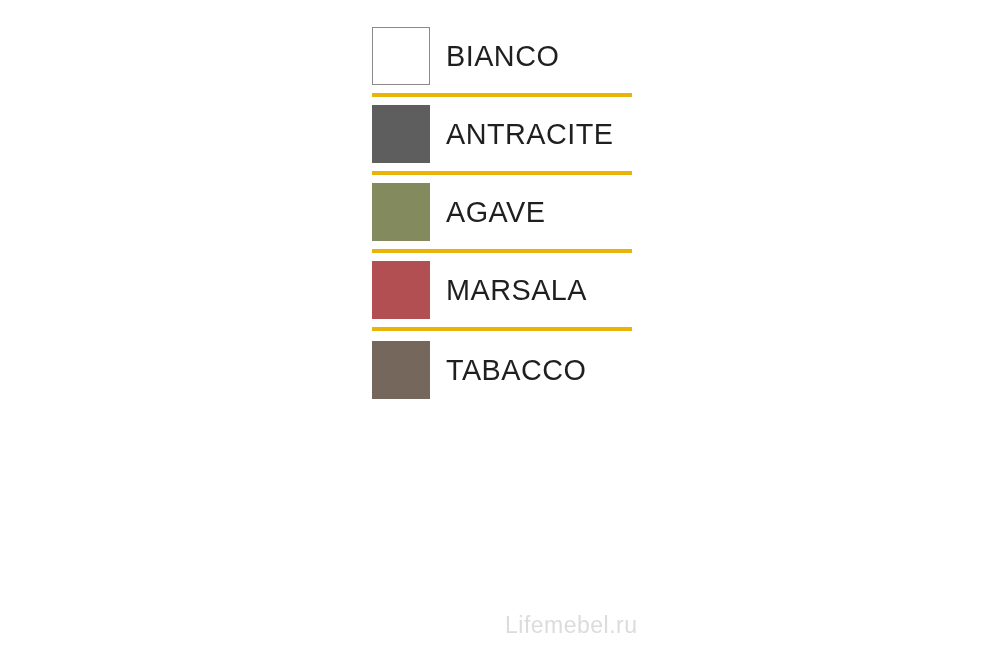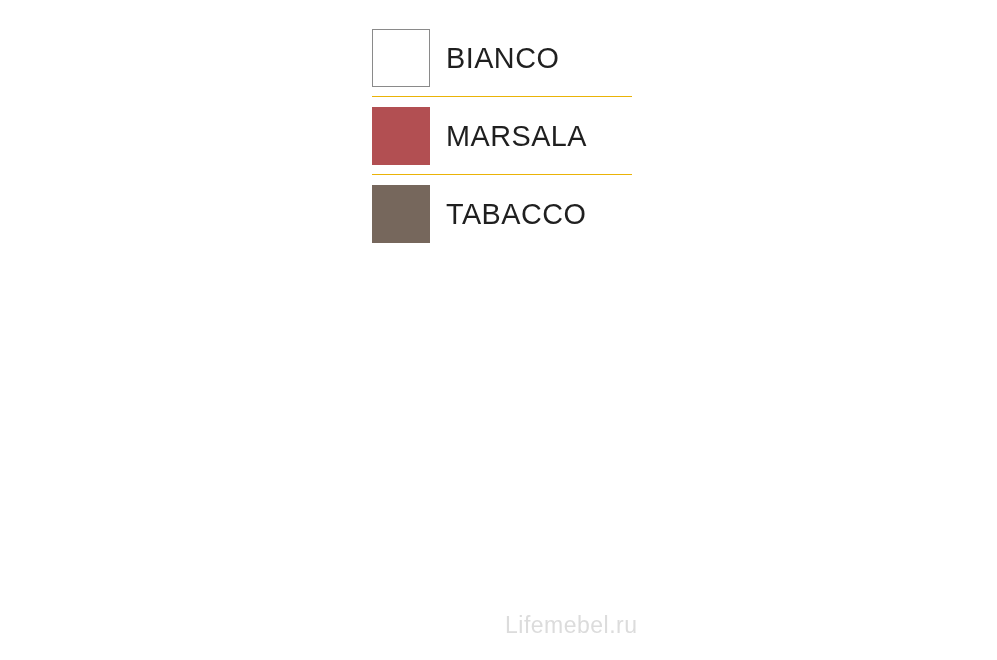--- a/index.html
+++ b/index.html
@@ -19,21 +19,21 @@
     position: absolute;
     left: 372px;
     top: 19px;
     width: 260px;
   }
 
   .swatch-row {
     display: flex;
     align-items: center;
     height: 78px;
-    border-bottom: 1px solid #eab308;
+    border-bottom: 4px solid #eab308;
     box-sizing: border-box;
   }
   .swatch-row:last-child {
     border-bottom: none;
   }
 
   .swatch-chip {
     width: 58px;
     height: 58px;
     flex: 0 0 58px;
@@ -70,20 +70,28 @@
 </style>
 </head>
 <body>
 
 <div id="swatch-chart">
     <div class="swatch-row">
       <div class="swatch-chip outlined" style="background-color: rgb(255, 255, 255);"></div>
       <div class="swatch-label">BIANCO</div>
     </div>
     <div class="swatch-row">
+      <div class="swatch-chip" style="background-color: rgb(94, 94, 94);"></div>
+      <div class="swatch-label">ANTRACITE</div>
+    </div>
+    <div class="swatch-row">
+      <div class="swatch-chip" style="background-color: rgb(130, 138, 94);"></div>
+      <div class="swatch-label">AGAVE</div>
+    </div>
+    <div class="swatch-row">
       <div class="swatch-chip" style="background-color: rgb(178, 79, 82);"></div>
       <div class="swatch-label">MARSALA</div>
     </div>
     <div class="swatch-row">
       <div class="swatch-chip" style="background-color: rgb(118, 103, 92);"></div>
       <div class="swatch-label">TABACCO</div>
     </div>
   </div>
 
 <div id="watermark">Lifemebel.ru</div>

